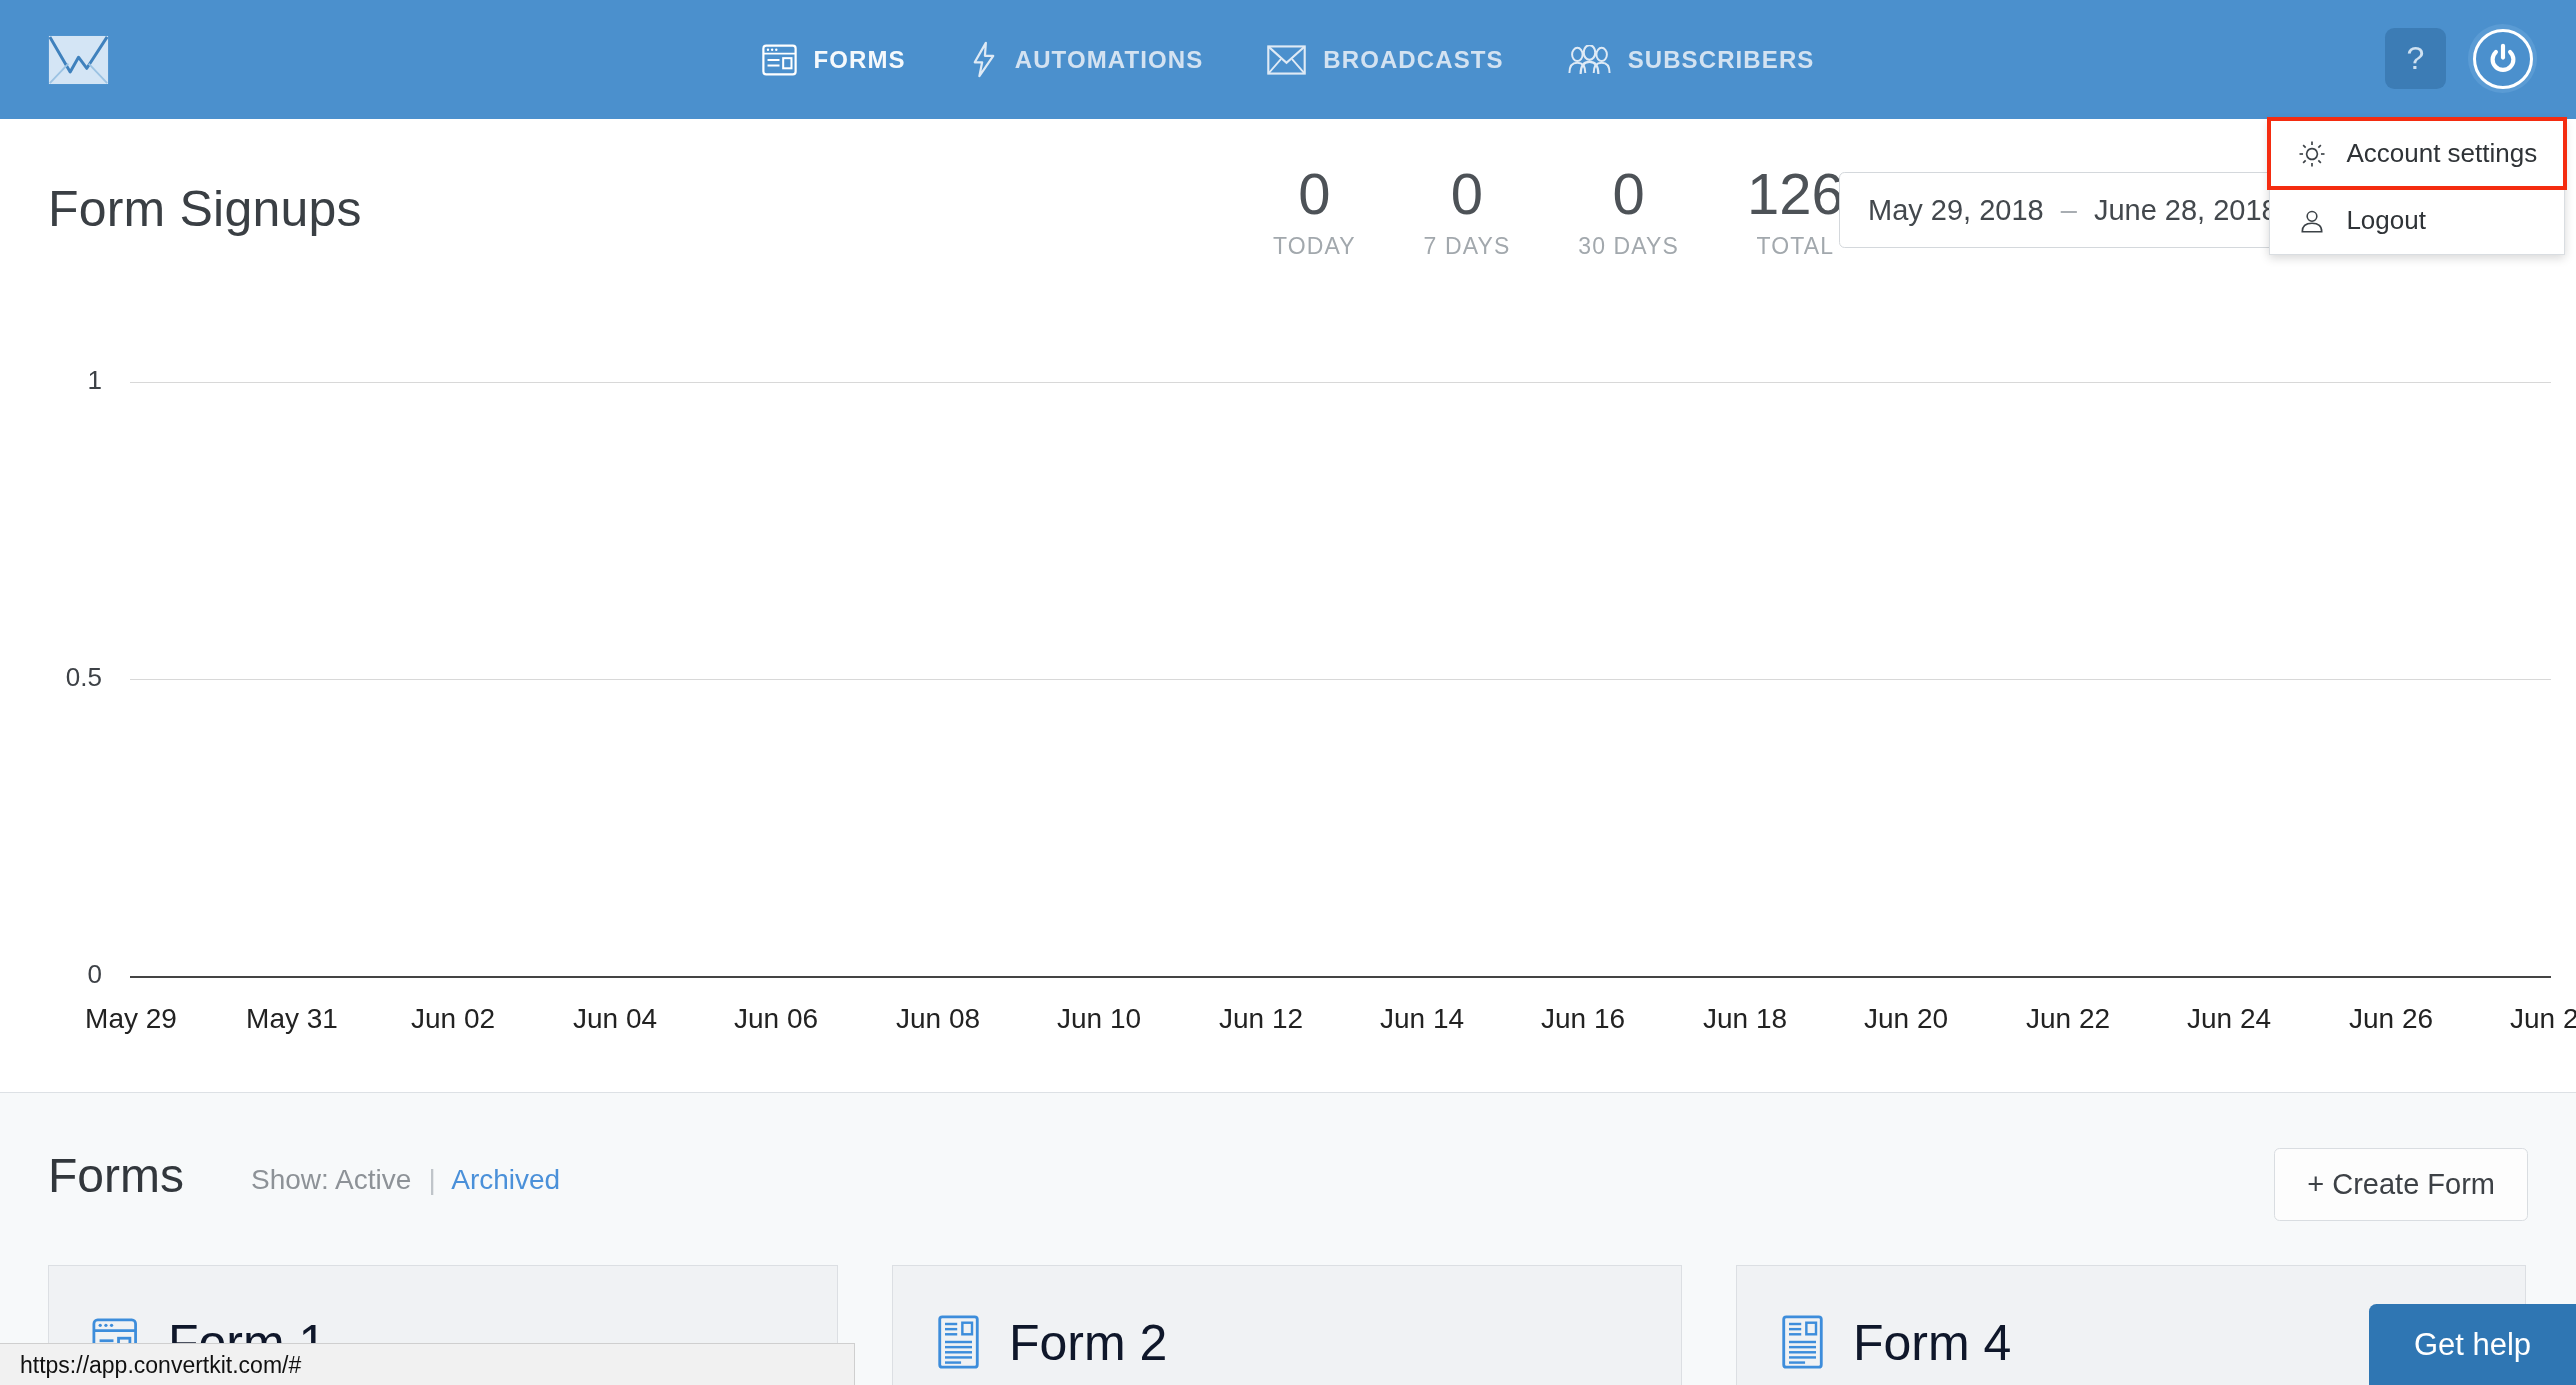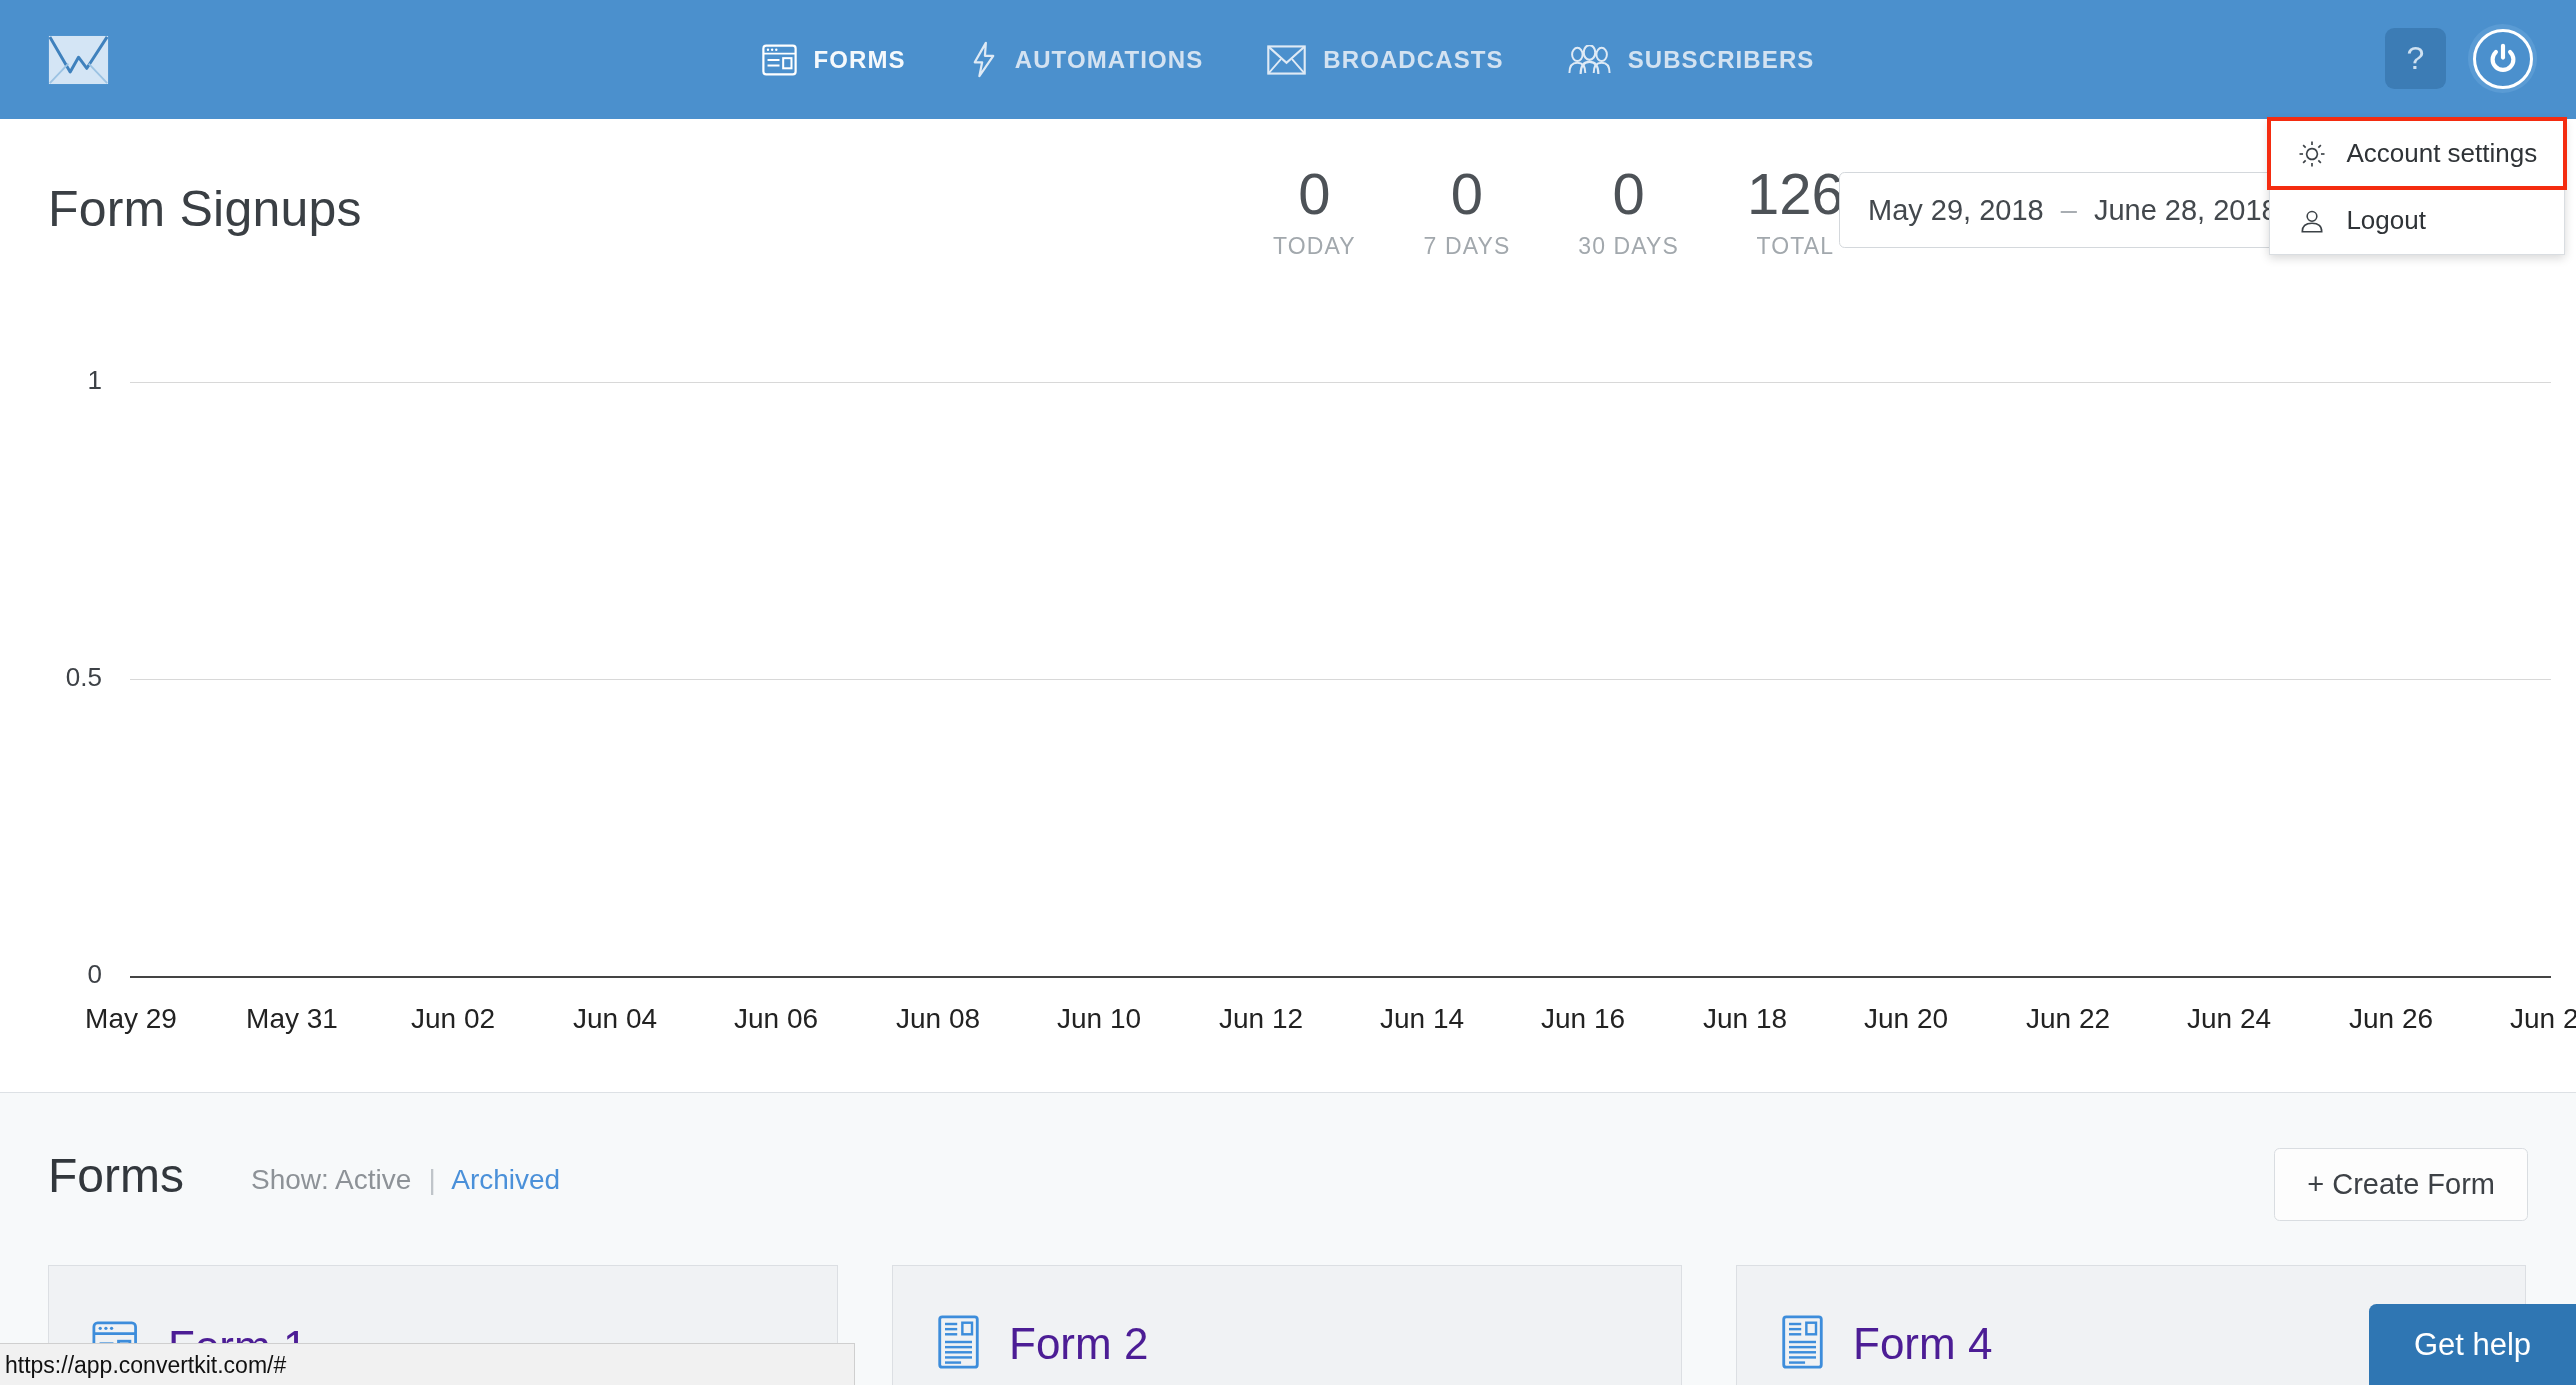--- a/index.html
+++ b/index.html
@@ -139,27 +139,27 @@
     position:absolute; left:48px; top:1265px; width:2479px;
     display:flex; gap:54px;
   }
   .card{
     width:790px; height:121px;
     background:#f0f2f4; border:0.9px solid #dcdfe3;
     display:flex; align-items:flex-end; padding:0 0 0 43px;
     cursor:pointer; position:relative;
   }
   .card-inner{ display:flex; align-items:center; gap:28px; padding-bottom:13px; }
-  .card-title{ font-size:44px; color:#4c1d95; }
+  .card-title{ font-size:50px; color:#0f172a; }
 
   
   #status-url{
     position:absolute; left:0; bottom:0; width:855px; height:43px;
     background:#f1f1f1; border:0.9px solid #cfcfcf; border-left:none; border-bottom:none;
-    display:flex; align-items:center; padding-left:5px;
+    display:flex; align-items:center; padding-left:20px;
     font-size:23px; color:#111; z-index:60; white-space:nowrap;
   }
   #get-help{
     position:absolute; right:0; bottom:0; width:207px; height:82px;
     background:#2f76b3; border-radius:7.5px 0 0 0;
     display:flex; align-items:center; justify-content:center;
     color:#fff; font-size:31px; cursor:pointer; z-index:60;
   }
 </style>
 </head>

